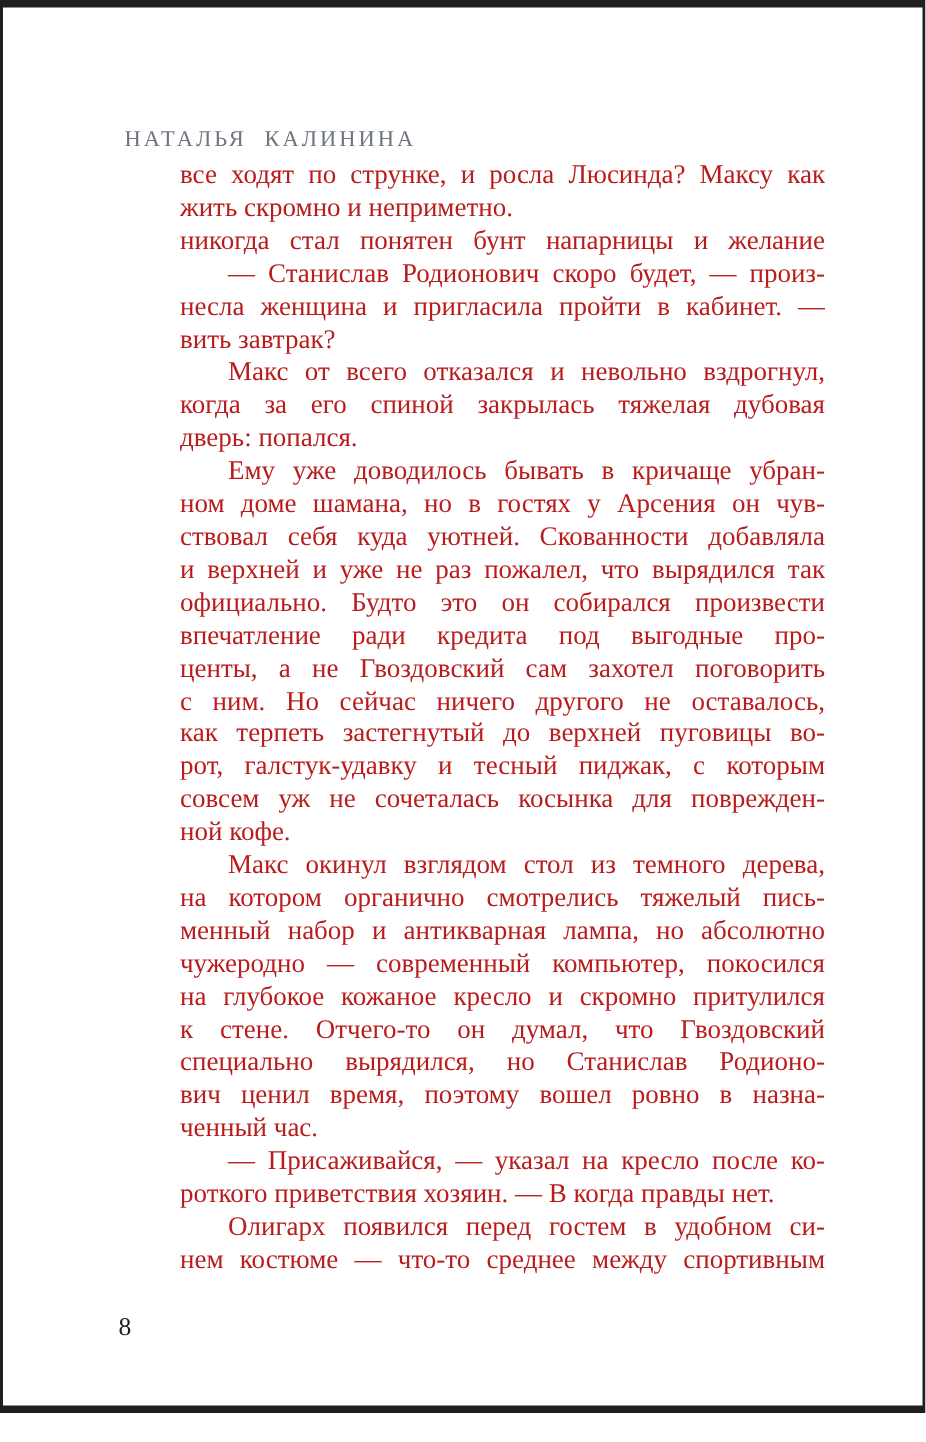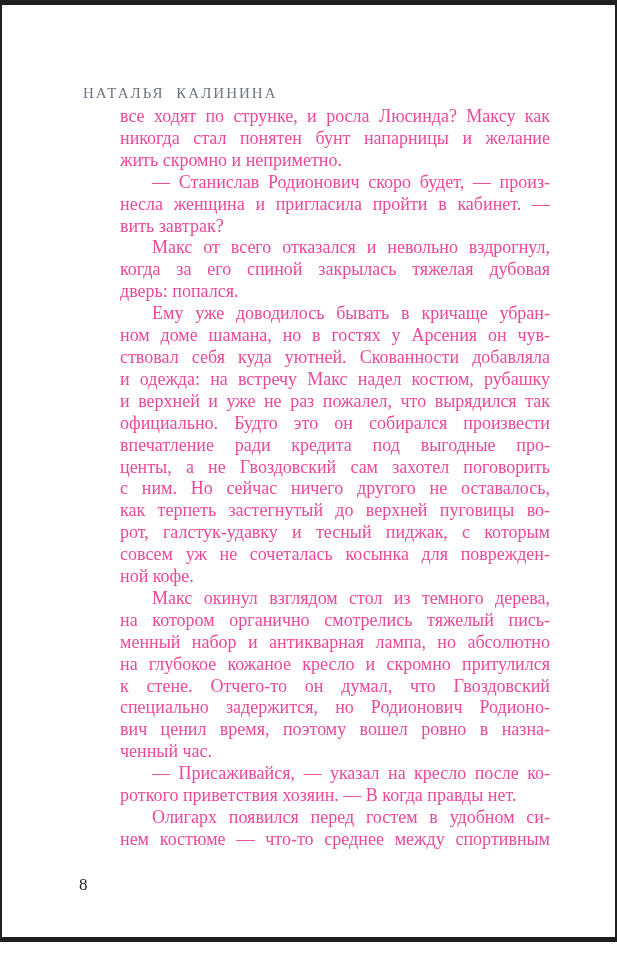--- a/index.html
+++ b/index.html
@@ -26,21 +26,21 @@
     color: #6f7580;
     white-space: nowrap;
   }
   .body-text {
     position: absolute;
     left: 118px;
     top: 101px;
     width: 430px;
     font-size: 18px;
     line-height: 21.9px;
-    color: #ec4899;
+    color: #b91c1c;
   }
   .para { margin: 0; }
   .line {
     text-align: justify;
     text-align-last: justify;
     white-space: normal;
     overflow: hidden;
   }
   .line.indented { padding-left: 32px; }
   .line.para-end { text-align-last: left; }
@@ -55,55 +55,55 @@
 </style>
 </head>
 <body>
 
 <div class="page">
   <div class="running-header">НАТАЛЬЯ КАЛИНИНА</div>
 
   <div class="body-text">
       <div class="para">
         <div class="line">все ходят по струнке, и росла Люсинда? Максу как</div>
+        <div class="line para-end">жить скромно и неприметно.</div>
         <div class="line">никогда стал понятен бунт напарницы и желание</div>
-        <div class="line para-end">жить скромно и неприметно.</div>
       </div>
       <div class="para">
         <div class="line indented">— Станислав Родионович скоро будет, — произ-</div>
         <div class="line">несла женщина и пригласила пройти в кабинет. —</div>
         <div class="line para-end">вить завтрак?</div>
       </div>
       <div class="para">
         <div class="line indented">Макс от всего отказался и невольно вздрогнул,</div>
         <div class="line">когда за его спиной закрылась тяжелая дубовая</div>
         <div class="line para-end">дверь: попался.</div>
       </div>
       <div class="para">
         <div class="line indented">Ему уже доводилось бывать в кричаще убран-</div>
         <div class="line">ном доме шамана, но в гостях у Арсения он чув-</div>
         <div class="line">ствовал себя куда уютней. Скованности добавляла</div>
-        <div class="line">и одежда: на встречу Макс надел костюм, рубашку</div>
         <div class="line">и верхней и уже не раз пожалел, что вырядился так</div>
         <div class="line">официально. Будто это он собирался произвести</div>
         <div class="line">впечатление ради кредита под выгодные про-</div>
         <div class="line">центы, а не Гвоздовский сам захотел поговорить</div>
         <div class="line">с ним. Но сейчас ничего другого не оставалось,</div>
         <div class="line">как терпеть застегнутый до верхней пуговицы во-</div>
         <div class="line">рот, галстук-удавку и тесный пиджак, с которым</div>
         <div class="line">совсем уж не сочеталась косынка для поврежден-</div>
         <div class="line para-end">ной кофе.</div>
       </div>
       <div class="para">
         <div class="line indented">Макс окинул взглядом стол из темного дерева,</div>
         <div class="line">на котором органично смотрелись тяжелый пись-</div>
         <div class="line">менный набор и антикварная лампа, но абсолютно</div>
+        <div class="line">чужеродно — современный компьютер, покосился</div>
         <div class="line">на глубокое кожаное кресло и скромно притулился</div>
         <div class="line">к стене. Отчего-то он думал, что Гвоздовский</div>
-        <div class="line">специально задержится, но Родионович Родионо-</div>
+        <div class="line">специально вырядился, но Станислав Родионо-</div>
         <div class="line">вич ценил время, поэтому вошел ровно в назна-</div>
         <div class="line para-end">ченный час.</div>
       </div>
       <div class="para">
         <div class="line indented">— Присаживайся, — указал на кресло после ко-</div>
         <div class="line para-end">роткого приветствия хозяин. — В когда правды нет.</div>
       </div>
       <div class="para">
         <div class="line indented">Олигарх появился перед гостем в удобном си-</div>
         <div class="line">нем костюме — что-то среднее между спортивным</div>

